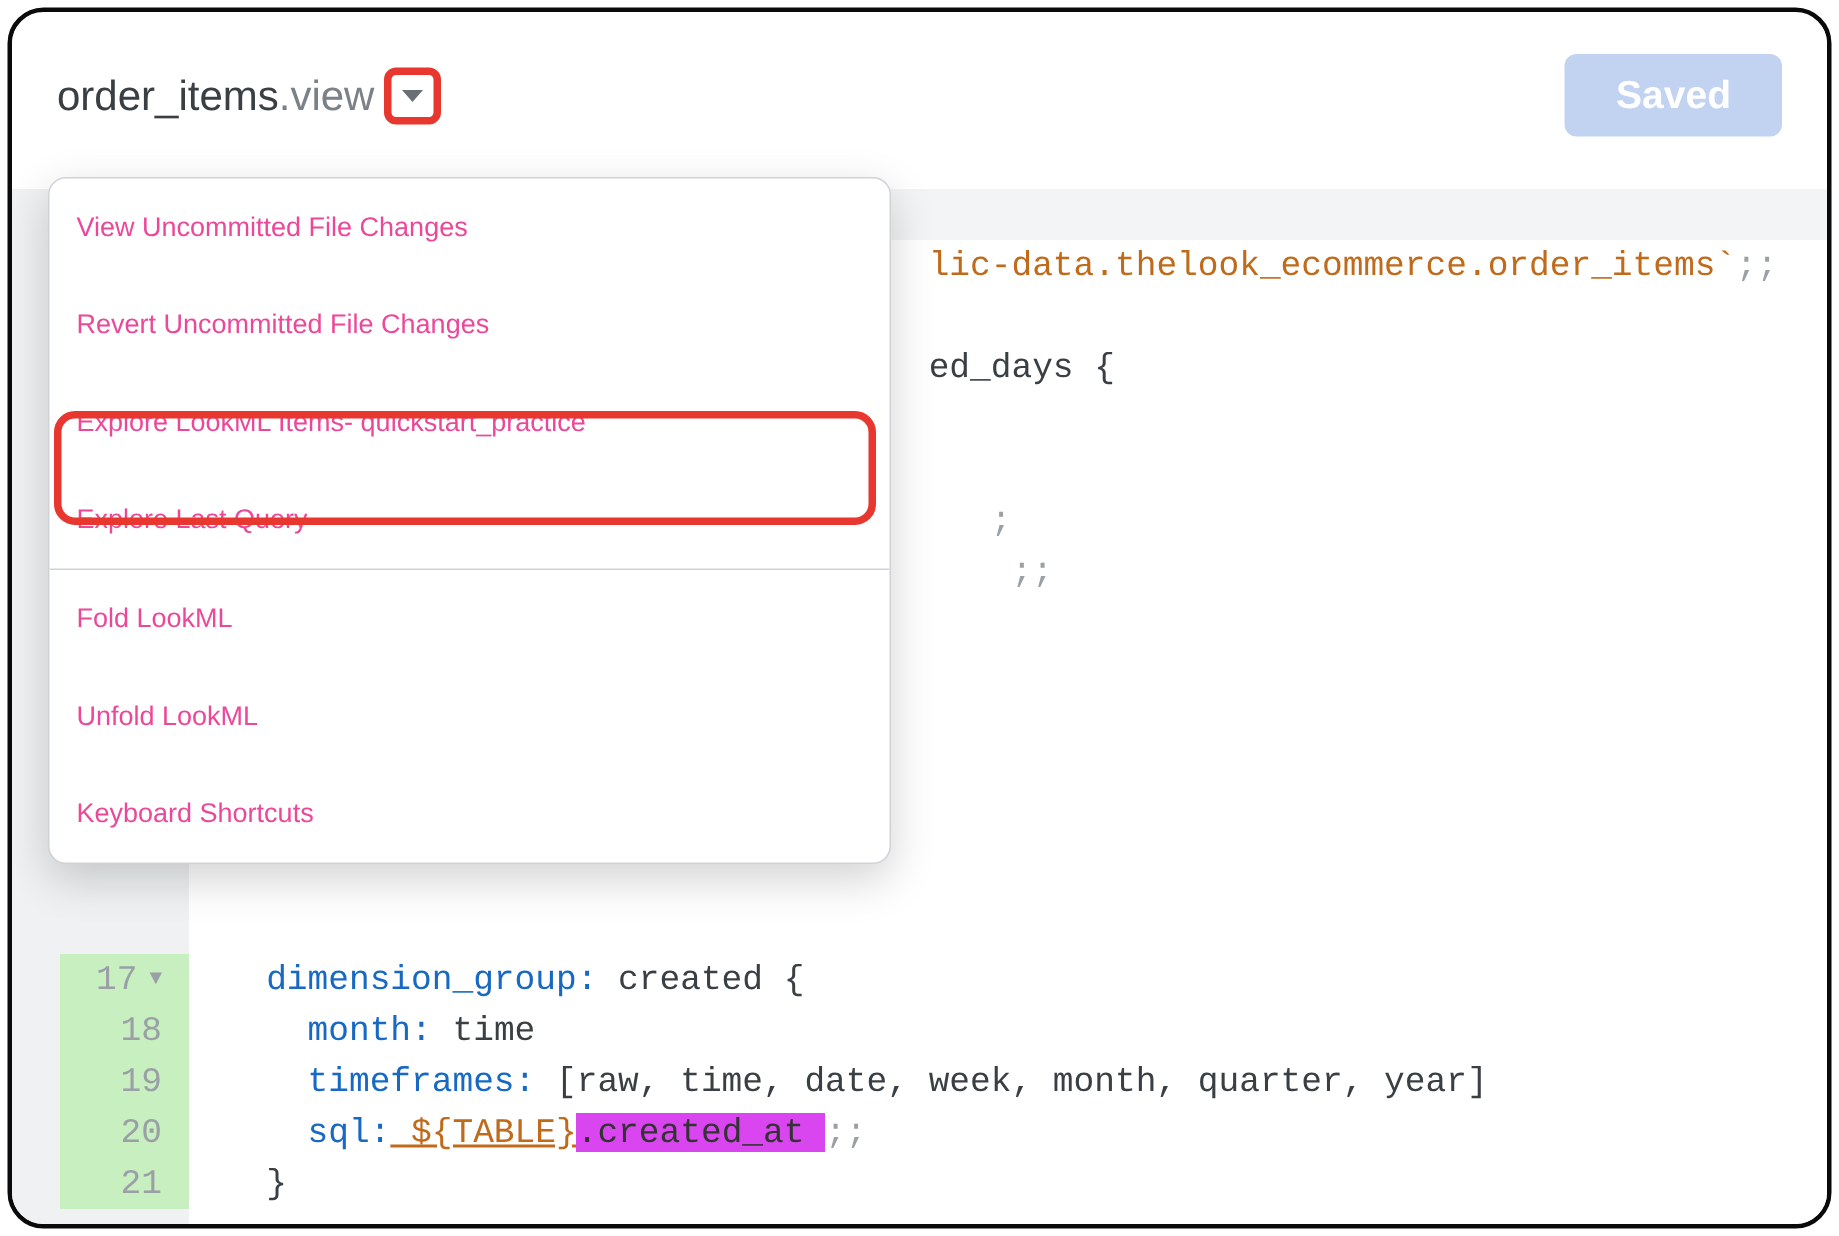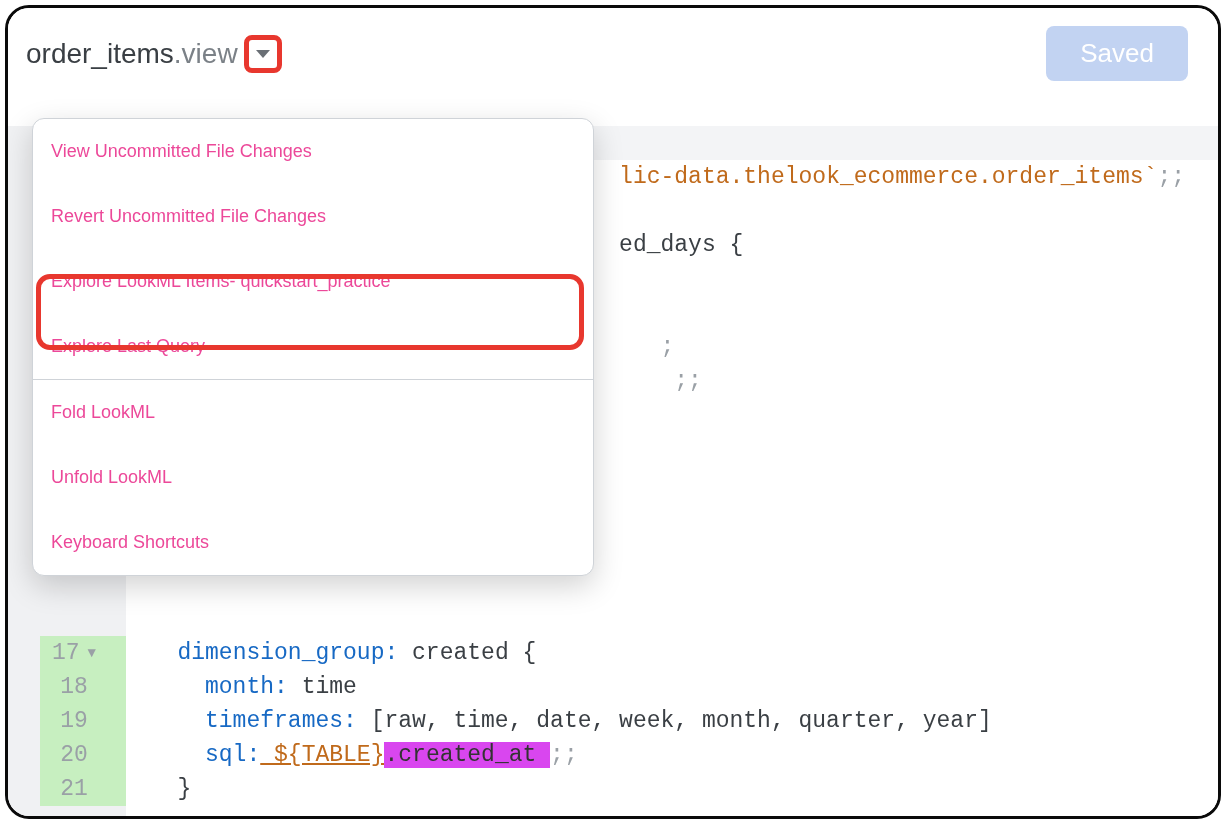--- a/index.html
+++ b/index.html
@@ -6,36 +6,37 @@
   html, body { width: 1226px; height: 824px; font-family: -apple-system, BlinkMacSystemFont, "Segoe UI", Helvetica, Arial, sans-serif; background: #fff; }
   .window {
     position: absolute; inset: 5px;
     border: 3px solid #0a0a0a;
     border-radius: 24px;
     overflow: hidden;
     background: #fff;
   }
   .topbar {
     display: flex; align-items: center; justify-content: space-between;
-    padding: 18px 30px 18px 18px;
+    padding: 18px 30px 18px 30px;
     background: #fff;
+    margin-top: 10px;
   }
   .tab-group { display: flex; align-items: center; gap: 4px; }
   .filename { font-size: 28px; color: #3a3f44; font-weight: 400; }
   .filename .ext { color: #7b8187; }
   .caret-box {
     width: 38px; height: 38px; display: flex; align-items: center; justify-content: center;
     border: 5px solid #e8372e; border-radius: 8px; margin-left: 2px;
   }
   .caret-down {
     width: 0; height: 0; border-left: 7px solid transparent; border-right: 7px solid transparent;
     border-top: 8px solid #6a6f75;
   }
   .saved-btn {
-    background: #c2d3f2; color: #fff; font-size: 26px; font-weight: 400;
+    background: #c2d3f2; color: #fff; font-size: 26px; font-weight: 700;
     padding: 12px 34px; border-radius: 8px; border: none;
   }
 
   .dropdown {
     position: absolute; left: 24px; top: 110px; width: 562px;
     background: #fff; border: 1px solid #cfd3d8; border-radius: 12px;
     box-shadow: 0 10px 30px rgba(0,0,0,0.18);
     z-index: 50; overflow: visible;
   }
   .dropdown-inner { overflow: hidden; border-radius: 12px; }
@@ -53,21 +54,21 @@
   .editor {
     position: absolute; top: 118px; left: 0; right: 0; bottom: 0;
     font-family: "SFMono-Regular", Consolas, "Liberation Mono", Menlo, monospace;
     font-size: 23px; line-height: 34px;
     display: flex;
   }
   .gutter {
     width: 118px; background: #f0f1f3; text-align: right; color: #9aa0a6;
     padding-right: 18px; user-select: none; position: relative;
   }
-  .gutter .line { height: 34px; display: flex; align-items: center; justify-content: center; gap: 6px; margin-left: 32px;}
+  .gutter .line { height: 34px; display: flex; align-items: center; justify-content: flex-end; gap: 6px; margin-left: 32px;}
   .gutter .gline-mod { background: #c7efc0; margin-right: -18px; padding-right: 18px; }
   .fold { color: #9aa0a6; font-size: 14px; margin-left: 2px; }
   .code { flex: 1; background: #fff; position: relative; }
   .code .line { height: 34px; white-space: pre; padding-left: 10px; color: #333; }
   .code .line.hl { background: #f3f4f6; }
   .tok-kw { color: #1769c4; }
   .tok-str { color: #c06a1b; }
   .tok-var { color: #c06a1b; text-decoration: underline; }
   .tok-text { color: #3a3f44; }
   .tok-dim { color: #9aa0a6; }

